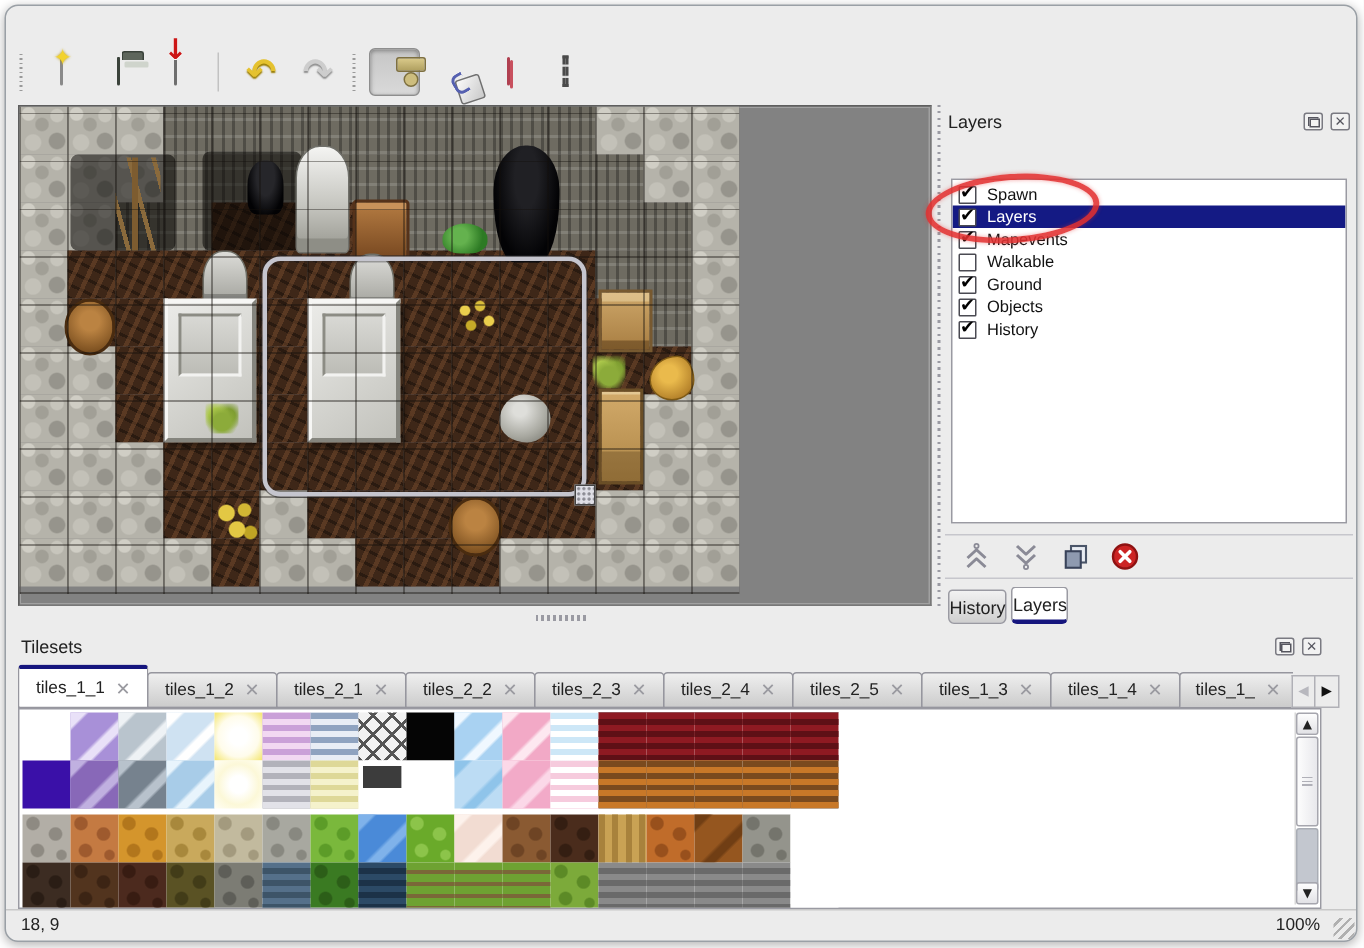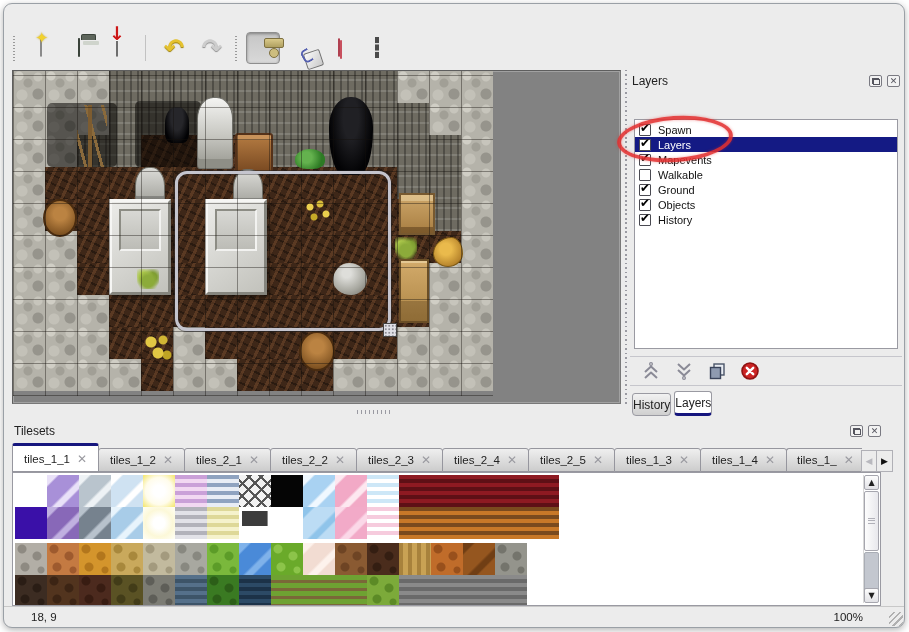--- a/index.html
+++ b/index.html
@@ -108,21 +108,21 @@
   .ts-row.gap{margin-top:4px}
   .ts-tile{width:32px;height:32px;flex:none}
   #ts-scrollbar{position:absolute;right:2px;top:2px;bottom:2px;width:15px;background:#fff;border-left:1px solid #d8d8d8}
   .sb-btn{position:absolute;left:0;width:15px;height:15px;background:linear-gradient(#fdfdfd,#e2e2e6);border:1px solid #a6a6ae;border-radius:2px;display:flex;align-items:center;justify-content:center;font-size:8px;color:#222;font-family:"DejaVu Sans",sans-serif}
   #sb-up{top:0}#sb-dn{bottom:0}
   #sb-thumb{position:absolute;left:0;top:16px;width:15px;height:60px;background:linear-gradient(90deg,#fdfdfd,#e8e8ec);border:1px solid #a6a6ae;border-radius:2px}
   #sb-thumb:after{content:"";position:absolute;left:3px;right:3px;top:26px;height:6px;background-image:repeating-linear-gradient(0deg,#b0b0b8 0 1px,transparent 1px 2.6px)}
   #sb-track2{position:absolute;left:0;top:77px;width:15px;height:42px;background:#c3c7cf;border:1px solid #a9adb5;border-radius:2px}
 
   
-  #statusbar{position:absolute;left:0;right:0;bottom:0;height:21px;border-top:1px solid #c8c8c8;display:flex;align-items:center;font-size:11.5px;color:#222;padding:0 27px}
+  #statusbar{position:absolute;left:0;right:0;bottom:0;height:21px;border-top:1px solid #c8c8c8;display:flex;align-items:center;font-size:11.5px;color:#222;padding:0 10px}
   #statusbar .spacer{flex:1}
   #status-zoom{margin-right:14px}
   #resize-grip{position:absolute;right:1px;bottom:1px;width:14px;height:14px;background-image:repeating-linear-gradient(135deg,transparent 0 3px,#b0b0b0 3px 4.5px)}
 
   
   #annotation-ellipse{position:absolute;left:613px;top:112px;width:116px;height:46px;border:4.5px solid rgba(226,48,48,.88);border-radius:50%;transform:rotate(-4deg);box-shadow:0 0 3px rgba(226,48,48,.45),inset 0 0 3px rgba(226,48,48,.45);pointer-events:none;z-index:60}
 
   svg{display:block}
 </style>
 </head>

